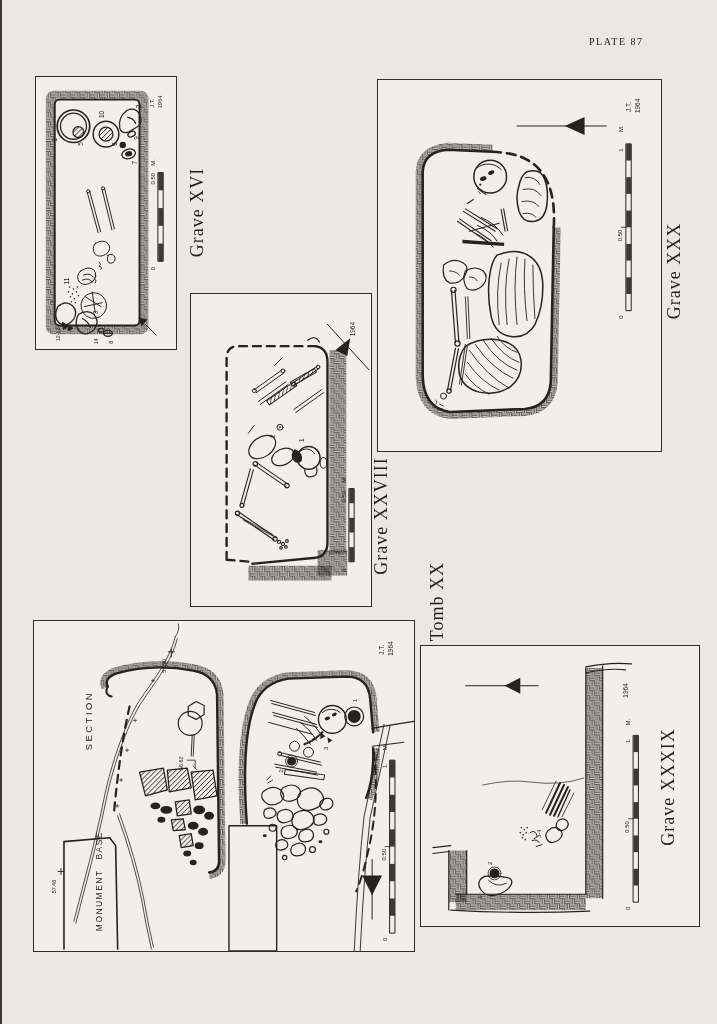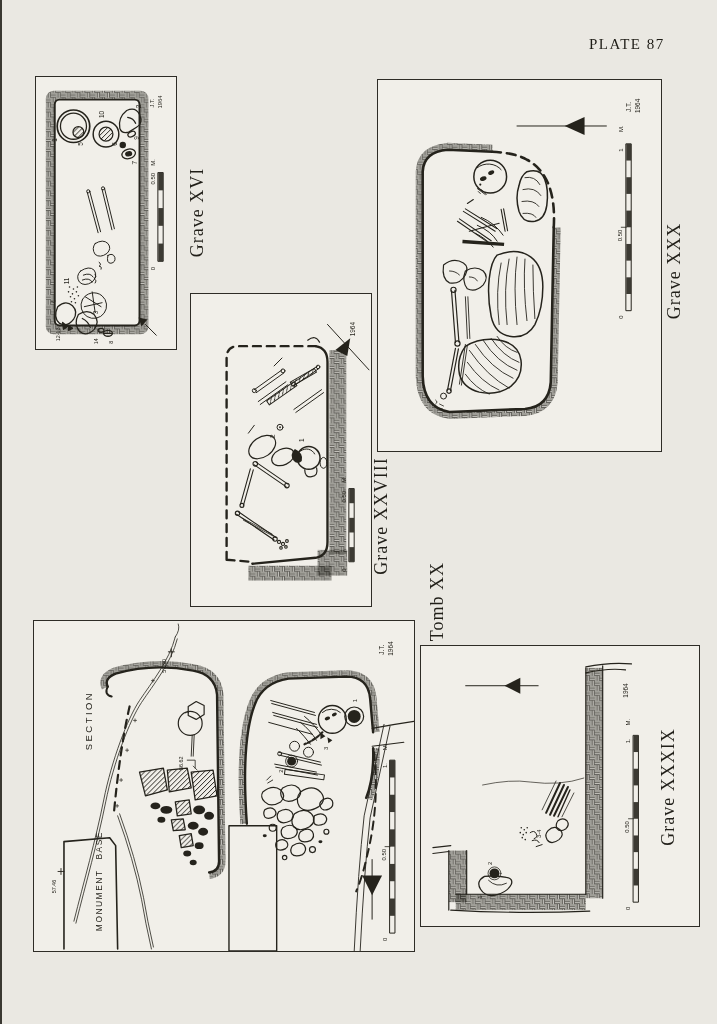--- a/index.html
+++ b/index.html
@@ -1,19 +1,19 @@
 <!DOCTYPE html>
 <html><head>
 <meta charset="utf-8">
 <style>
   html,body{margin:0;padding:0;background:#d8d6d0;}
   .page{position:relative;width:717px;height:1024px;background:#eae8e2;
         font-family:"Liberation Serif",serif;overflow:hidden;}
   .edge-line{position:absolute;left:0;top:0;width:2px;height:100%;background:#3a3832;}
-  .plate-label{position:absolute;left:589px;top:36px;width:90px;font-size:15px;
+  .plate-label{position:absolute;left:589px;top:36px;width:90px;font-size:10px;
         letter-spacing:1.5px;color:#1f1d17;}
   .panel{position:absolute;background:#f1efe9;border:1.6px solid #2e2c26;box-sizing:border-box;}
   .panel svg{display:block;width:100%;height:100%;}
   .rot{position:absolute;display:flex;align-items:center;justify-content:center;
        transform:rotate(-90deg);white-space:nowrap;color:#201e18;}
   .title{font-size:18px;letter-spacing:1px;}
   svg text{fill:#25231c;font-family:"Liberation Sans",sans-serif;}
   .ink{stroke:#25231c;fill:none;stroke-linecap:round;stroke-linejoin:round;}
   .bg{fill:#f1efe9;stroke:none;}
   .sd{fill:#25231c;stroke:none;}

